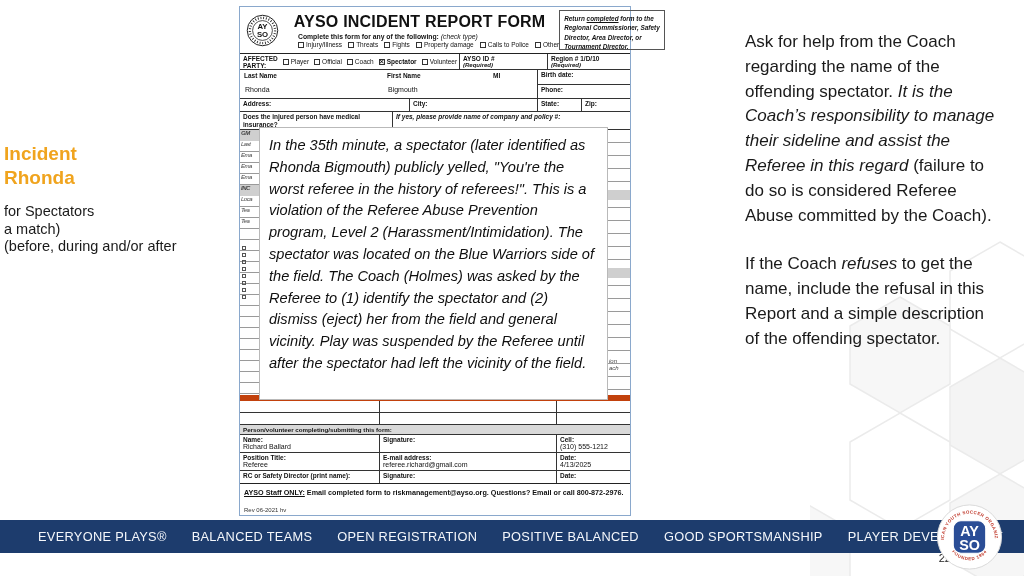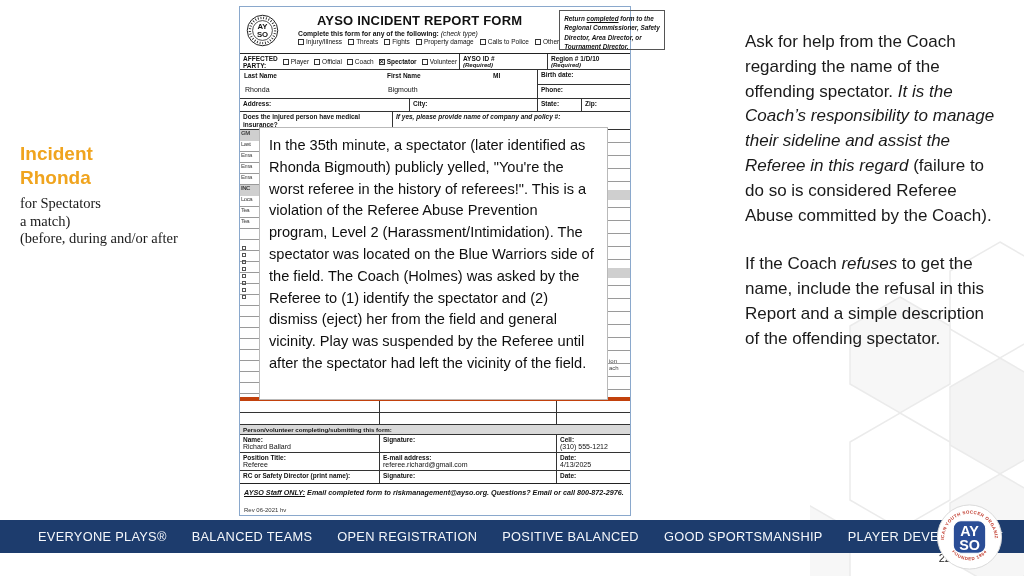--- a/index.html
+++ b/index.html
@@ -4,31 +4,31 @@
 <style>
   * { margin:0; padding:0; box-sizing:border-box; }
   html,body { background:#fff; }
   body { font-family:"Liberation Sans", sans-serif; color:#1a1a1a; }
   .slide { position:relative; width:1024px; height:576px; background:#fff; overflow:hidden; }
 
   
   .hexbg { position:absolute; left:810px; top:225px; z-index:0; }
 
   
-  .left-panel { position:absolute; left:20px; top:142px; width:205px; z-index:2; }
+  .left-panel { position:absolute; left:4px; top:142px; width:205px; z-index:2; }
   .lp-title { font-size:19px; font-weight:700; color:#F0A41E; line-height:24px; }
-  .lp-sub { margin-top:5px; font-size:14.5px; color:#1a1a1a; line-height:17.5px;font-family:Liberation Serif, serif; }
+  .lp-sub { margin-top:13px; font-size:14.5px; color:#1a1a1a; line-height:17.5px; }
 
   
   .form { position:absolute; left:239px; top:6px; width:392px; height:510px; background:#fff;
           border:1px solid #8AA8CC; z-index:2; font-size:6.5px; color:#111; }
   .fh { display:flex; height:47px; border-bottom:1.5px solid #222; padding:3px 4px; }
   .fh-logo { flex:0 0 36px; display:flex; align-items:center; justify-content:center; }
   .fh-mid { flex:1; text-align:center; padding-top:3px; }
-  .fh-title { font-size:13px; font-weight:700; letter-spacing:0.2px; }
+  .fh-title { font-size:16px; font-weight:700; letter-spacing:0.2px; }
   .fh-sub { font-size:6.8px; font-weight:700; text-align:left; margin:2px 0 1px 18px; }
   .fh-sub i { font-weight:400; }
   .fh-checks { display:flex; gap:6px; margin-left:18px; font-size:6.5px; }
   .fh-return { flex:0 0 106px; border:1px solid #555; font-size:6.4px; font-style:italic; font-weight:700;
                padding:3px 4px; line-height:1.45; text-align:left; }
   .cbi { display:inline-flex; align-items:center; gap:2px; white-space:nowrap; }
   .cb { display:inline-block; width:6px; height:6px; border:1px solid #333; background:#fff; position:relative; }
   .cb.checked::after { content:"✕"; position:absolute; left:-1px; top:-2px; font-size:7px; color:#111; }
 
   .frow { display:flex; border-bottom:1px solid #333; }
@@ -50,21 +50,21 @@
   .nm-right > div { height:50%; padding:1px 3px; }
   .nm-right > div + div { border-top:1px solid #333; }
 
   .row-addr { height:13px; }
   .ad1 { flex:0 0 169px; } .ad2 { flex:0 0 128px; } .ad3 { flex:0 0 44px; } .ad4 { flex:1; }
 
   .row-ins { height:18px; }
   .in1 { flex:0 0 152px; font-weight:700; line-height:1.3; }
   .in2 { flex:1; font-style:italic; font-weight:700; }
 
-  .fmid { position:relative; height:271px; border-bottom:4px solid #c2410c; }
+  .fmid { position:relative; height:271px; border-bottom:6px solid #c2410c;font-style:italic; }
   .lstrip { position:absolute; left:0; top:0; width:19px; height:100%;
             background:repeating-linear-gradient(to bottom, #fff 0 10px, #9a9a9a 10px 11px); }
   .lfrag { height:11px; font-size:6px; color:#444; letter-spacing:-0.5px; overflow:hidden; padding-left:1px; }
   .lfrag.band { background:#cfcfcf; font-weight:700; }
   .lboxes { padding-top:14px; }
   .lboxes i { display:block; width:4px; height:4px; border:1px solid #555; margin:3px 0 0 2px; }
   .rstrip { position:absolute; right:0; top:0; width:22px; height:100%;
             background:repeating-linear-gradient(to bottom, #fff 0 12px, #9a9a9a 12px 13px); }
   .rband { position:absolute; left:0; width:100%; height:10px; background:#cfcfcf; }
   .rfrag { position:absolute; left:1px; font-size:6px; color:#444; line-height:7px; }
@@ -75,21 +75,21 @@
 
   .row-empty { height:12px; }
   .e1 { flex:0 0 139px; } .e2 { flex:0 0 177px; } .e3 { flex:1; }
 
   .grayband { height:10px; background:#d9d9d9; border-bottom:1px solid #333; font-weight:700;
               font-size:6.2px; padding:1px 3px; }
   .row-sub { height:18px; }
   .s1 { flex:0 0 139px; } .s2 { flex:0 0 177px; } .s3 { flex:1; }
   .row-rc { height:13px; border-bottom:1.5px solid #222; }
 
-  .staff { margin:4px 4px 0 4px; font-size:7.2px; font-weight:700; font-style:italic; }
+  .staff { margin:4px 4px 0 4px; font-size:7.2px; font-weight:700; }
   .staff .ul { text-decoration:underline; }
   .rev { margin:10px 0 0 4px; font-size:6px; color:#333; }
 
   
   .right-panel { position:absolute; left:699px; top:30px; width:303px; z-index:2;
                  font-size:17px; line-height:24.8px; color:#1a1a1a; }
   .right-panel p { margin-bottom:24px;margin-left:46px; }
 
   
   .footer { position:absolute; left:0; top:520px; width:1024px; height:33px; background:#1D3C6D;

